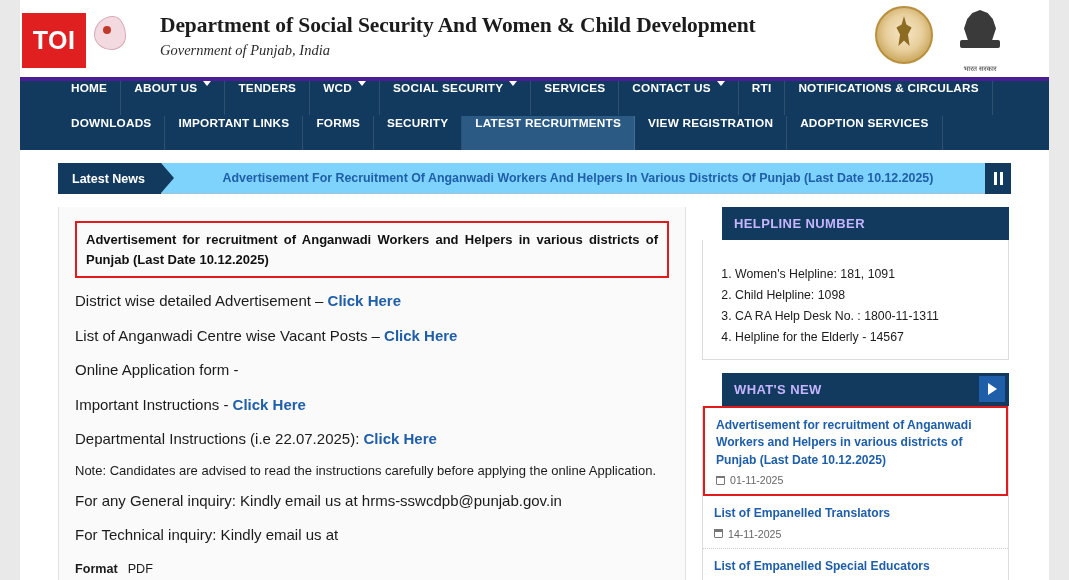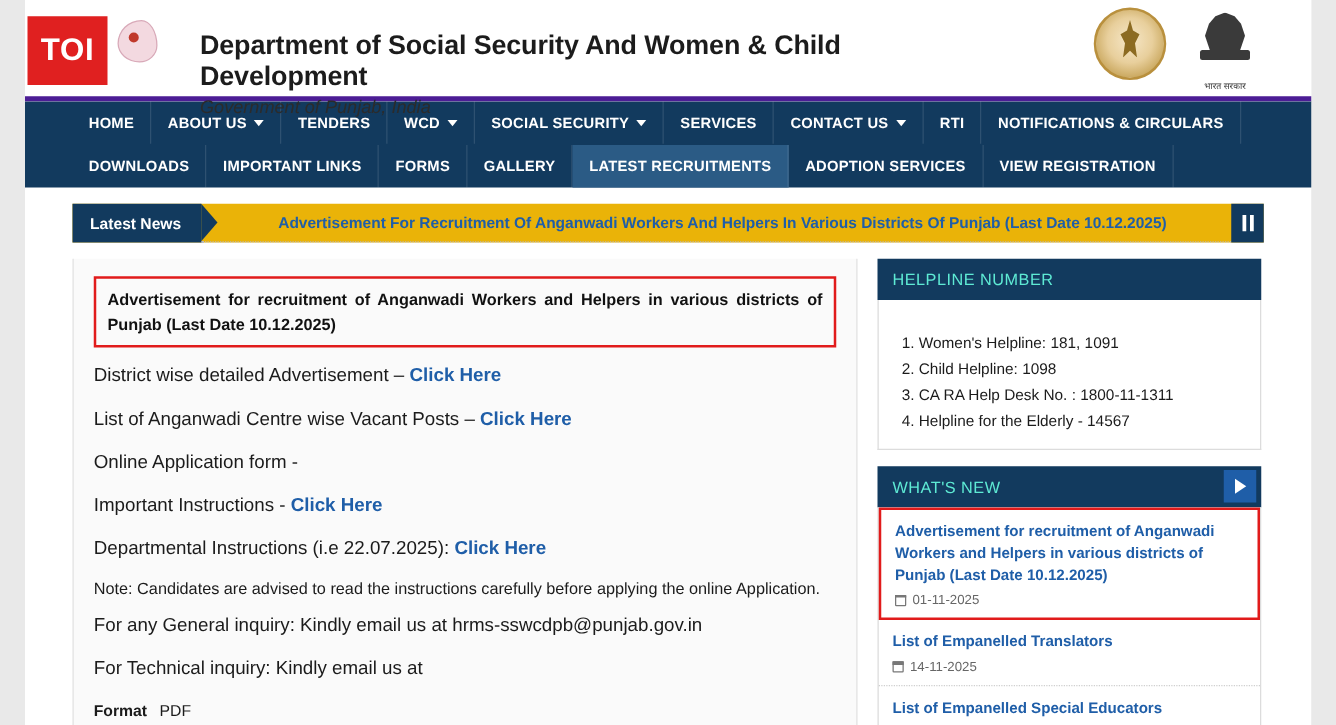--- a/index.html
+++ b/index.html
@@ -59,22 +59,23 @@
   .toi-mark .blob:after {
     content: "";
     position: absolute;
     left: 8px; top: 9px;
     width: 8px; height: 8px;
     background: #c0392b;
     border-radius: 50%;
   }
   .header-titles {
     position: absolute;
-    left: 140px; top: 24px;
+    left: 140px; top: 13px;
     width: 600px;
+    font-family: Liberation Serif, serif;
   }
   .dept-title {
     font-size: 21.5px;
     font-weight: bold;
     color: #1c1c1c;
     line-height: 1.16;
     letter-spacing: -0.1px;
   }
   .dept-sub {
     margin-top: 4px;
@@ -141,21 +142,20 @@
     font-weight: bold;
     letter-spacing: 0.2px;
     padding: 0 0 0 38px;
     display: flex;
     flex-wrap: wrap;
     align-items: stretch;
     height: 69px;
   }
   .nav-item {
     display: flex;
-    align-items: center;
     gap: 6px;
     padding: 0 13px;
     height: 34px;
     color: #ffffff;
     white-space: nowrap;
     border-right: 1px solid rgba(255,255,255,0.12);
     cursor: pointer;
   }
   .nav-item.active {
     background: #2b5b85;
@@ -165,21 +165,21 @@
     border-left: 4px solid transparent;
     border-right: 4px solid transparent;
     border-top: 5px solid #ffffff;
     display: inline-block;
   }
 
   
   .ticker-wrap {
     margin: 13px 38px 0 38px;
     height: 31px;
-    background: #eab308;
+    background: #7dd3fc;
     display: flex;
     align-items: stretch;
     position: relative;
   }
   .ticker-label {
     background: #123a5e;
     color: #fff;
     font-size: 12.5px;
     font-weight: bold;
     display: flex;
@@ -269,28 +269,29 @@
     line-height: 1.62;
   }
   .meta b { font-weight: bold; }
   .meta .val { margin-left: 10px; }
 
   .right-col {
     width: 307px;
   }
   .panel-head {
     background: #123a5e;
-    color: #5eead4;
+    color: #c4b5fd;
     font-size: 13px;
-    font-weight: normal;
+    font-weight: bold;
     letter-spacing: 0.4px;
     padding: 9px 12px;
     display: flex;
     align-items: center;
     justify-content: space-between;
+    margin-left: 20px;
   }
   .panel-head .arrow-btn {
     width: 26px; height: 26px;
     background: #1f5ea8;
     display: flex;
     align-items: center;
     justify-content: center;
     margin: -6px -8px -6px 0;
     cursor: pointer;
   }
@@ -425,30 +426,30 @@
         <div class="nav-item">
           <span>DOWNLOADS</span>
         </div>
         <div class="nav-item">
           <span>IMPORTANT LINKS</span>
         </div>
         <div class="nav-item">
           <span>FORMS</span>
         </div>
         <div class="nav-item">
-          <span>GALLERY</span>
+          <span>SECURITY</span>
         </div>
         <div class="nav-item active">
           <span>LATEST RECRUITMENTS</span>
         </div>
         <div class="nav-item">
+          <span>VIEW REGISTRATION</span>
+        </div>
+        <div class="nav-item">
           <span>ADOPTION SERVICES</span>
-        </div>
-        <div class="nav-item">
-          <span>VIEW REGISTRATION</span>
         </div>
       </div>
 
     <div class="ticker-wrap">
       <div class="ticker-label">Latest News</div>
       <div class="ticker-text">Advertisement For Recruitment Of Anganwadi Workers And Helpers In Various Districts Of Punjab (Last Date 10.12.2025)</div>
       <div class="ticker-pause">
           <i></i>
           <i></i>
         </div>

